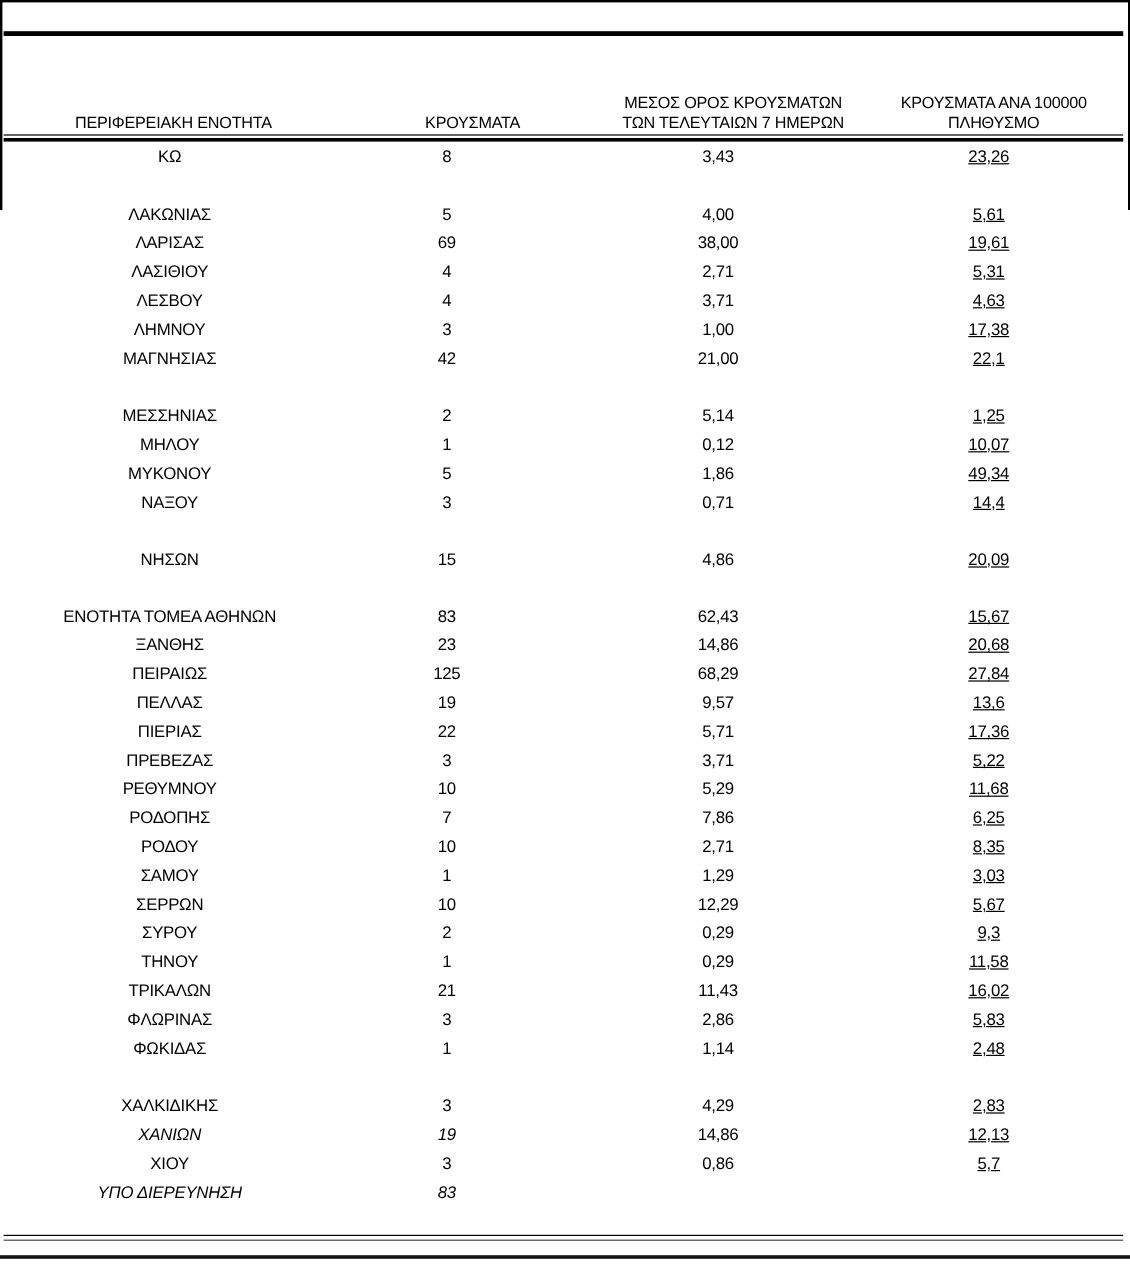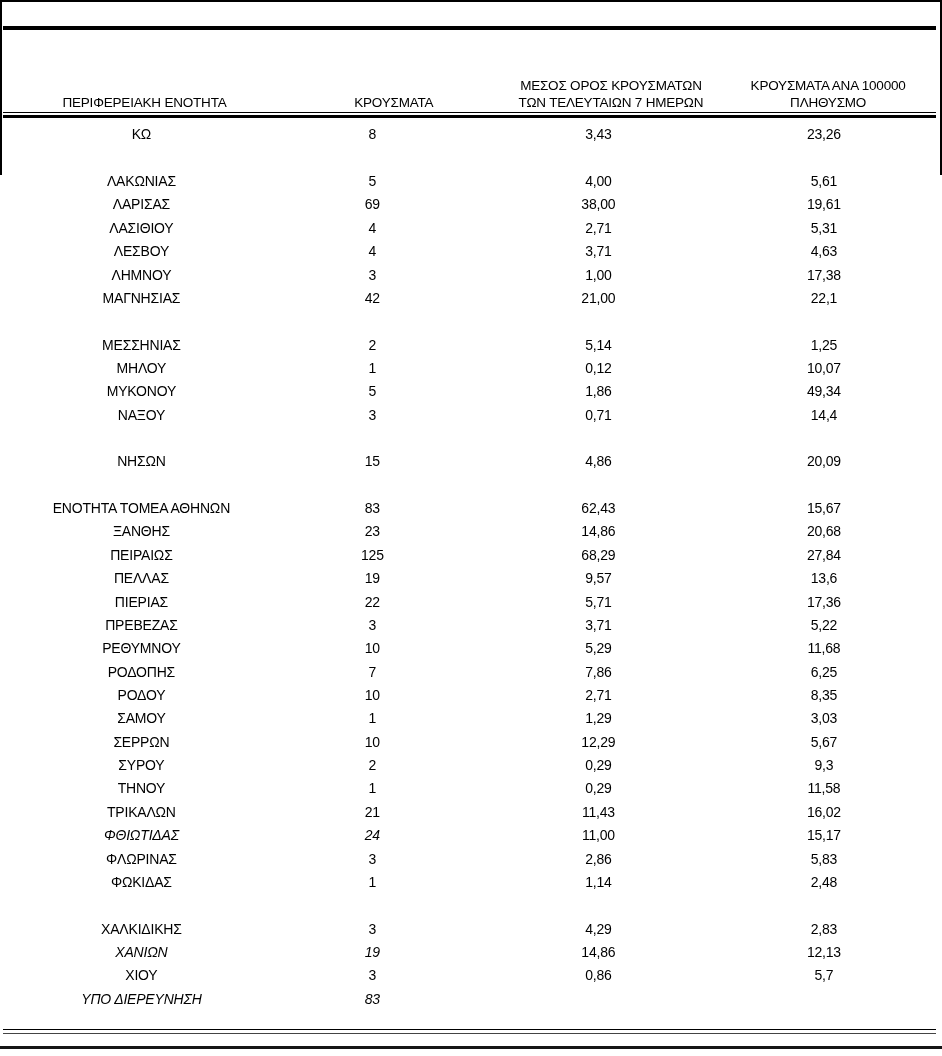--- a/index.html
+++ b/index.html
@@ -43,30 +43,30 @@
   .col2 { width: 230px; }
   .col3 { width: 232px; }
   .col4 { width: 229px; }
   .hcell.col3, .hcell.col4 { padding: 0 8px; box-sizing: border-box; text-align: center; }
 
   
   .rows {
     position: absolute; left: 3px; top: 118px; width: 933px; height: 911px;
     display: flex; flex-direction: column;
   }
-  .row { flex: 1 1 0; display: flex; align-items: flex-end; padding-left: 20px; }
+  .row { flex: 1 1 0; display: flex; align-items: center; padding-left: 20px; }
   .cell {
     text-align: center; font-size: 14px; letter-spacing: -0.2px; line-height: 1;
     white-space: nowrap;
   }
   .row.italic .c1, .row.italic .c2 { font-style: italic; }
   .c1 { width: 242px; }
   .c2 { width: 230px; }
   .c3 { width: 232px; }
-  .c4 { width: 229px; }
+  .c4 { width: 229px; text-decoration: underline; }
 </style>
 </head>
 <body>
 
 <div class="page">
 
   <div class="frame-top"></div>
   <div class="frame-left"></div>
   <div class="frame-right"></div>
   <div class="frame-bottom"></div>
@@ -265,26 +265,20 @@
     <div class="cell c1">ΤΗΝΟΥ</div>
     <div class="cell c2">1</div>
     <div class="cell c3">0,29</div>
     <div class="cell c4">11,58</div>
   </div>
       <div class="row">
     <div class="cell c1">ΤΡΙΚΑΛΩΝ</div>
     <div class="cell c2">21</div>
     <div class="cell c3">11,43</div>
     <div class="cell c4">16,02</div>
-  </div>
-      <div class="row italic">
-    <div class="cell c1">ΦΘΙΩΤΙΔΑΣ</div>
-    <div class="cell c2">24</div>
-    <div class="cell c3">11,00</div>
-    <div class="cell c4">15,17</div>
   </div>
       <div class="row">
     <div class="cell c1">ΦΛΩΡΙΝΑΣ</div>
     <div class="cell c2">3</div>
     <div class="cell c3">2,86</div>
     <div class="cell c4">5,83</div>
   </div>
       <div class="row">
     <div class="cell c1">ΦΩΚΙΔΑΣ</div>
     <div class="cell c2">1</div>

